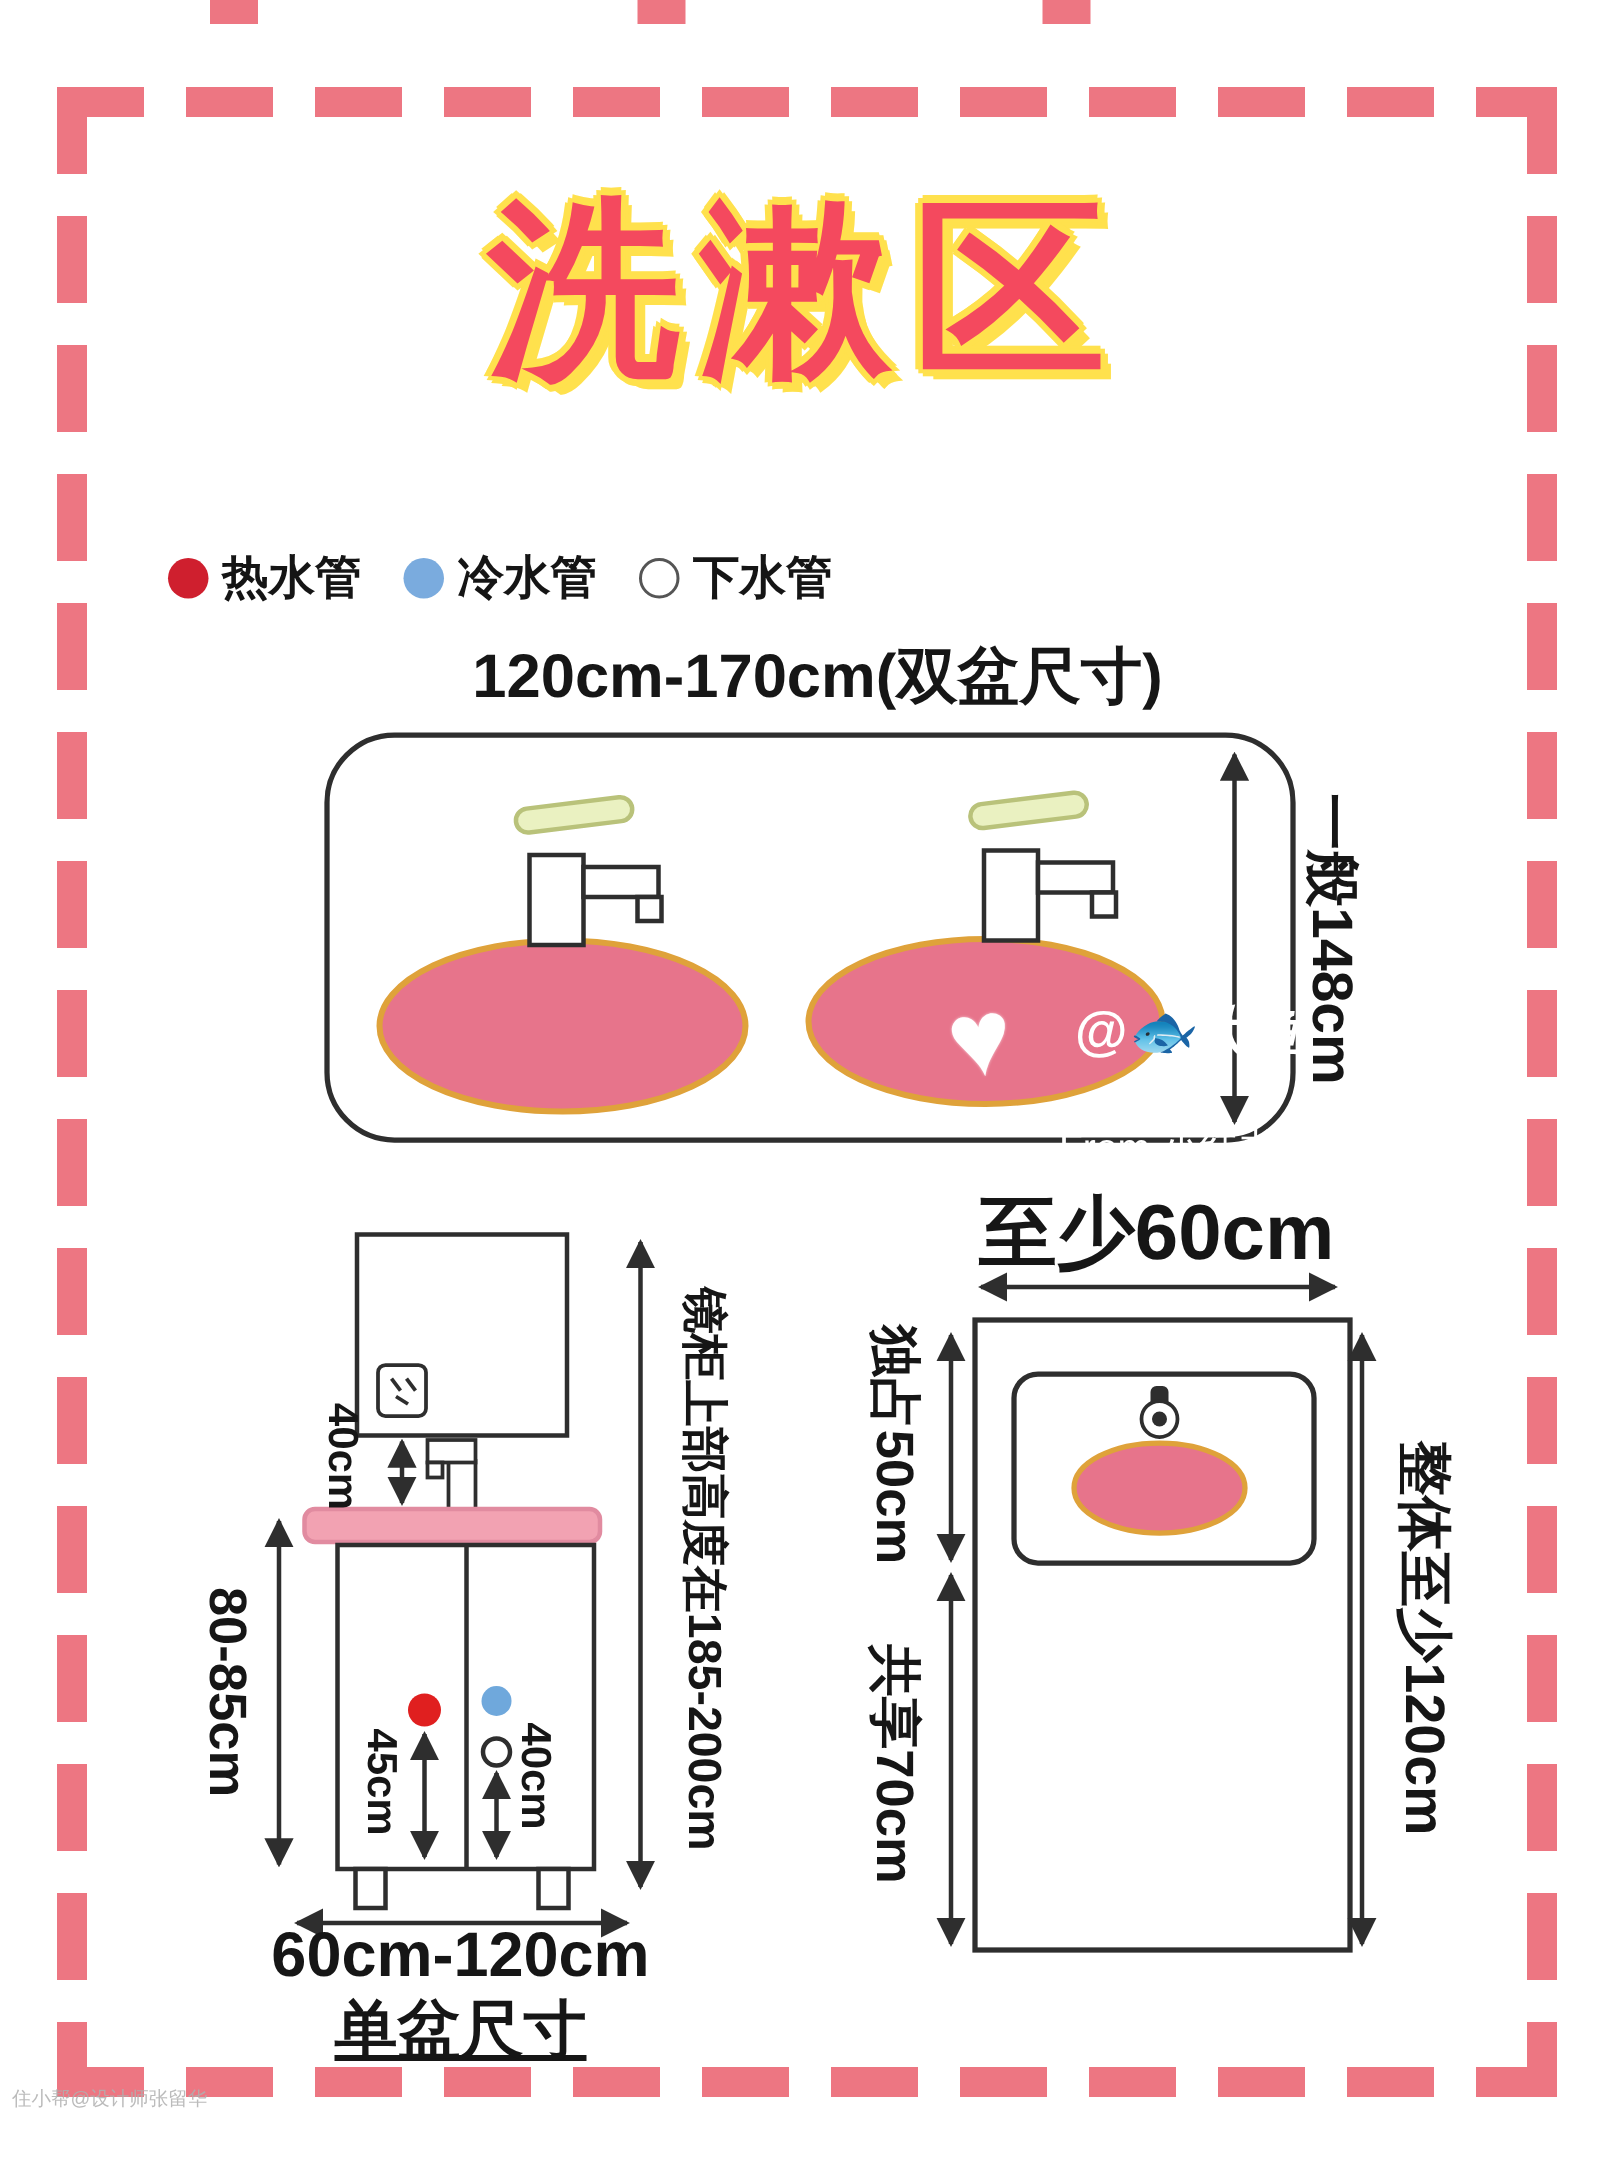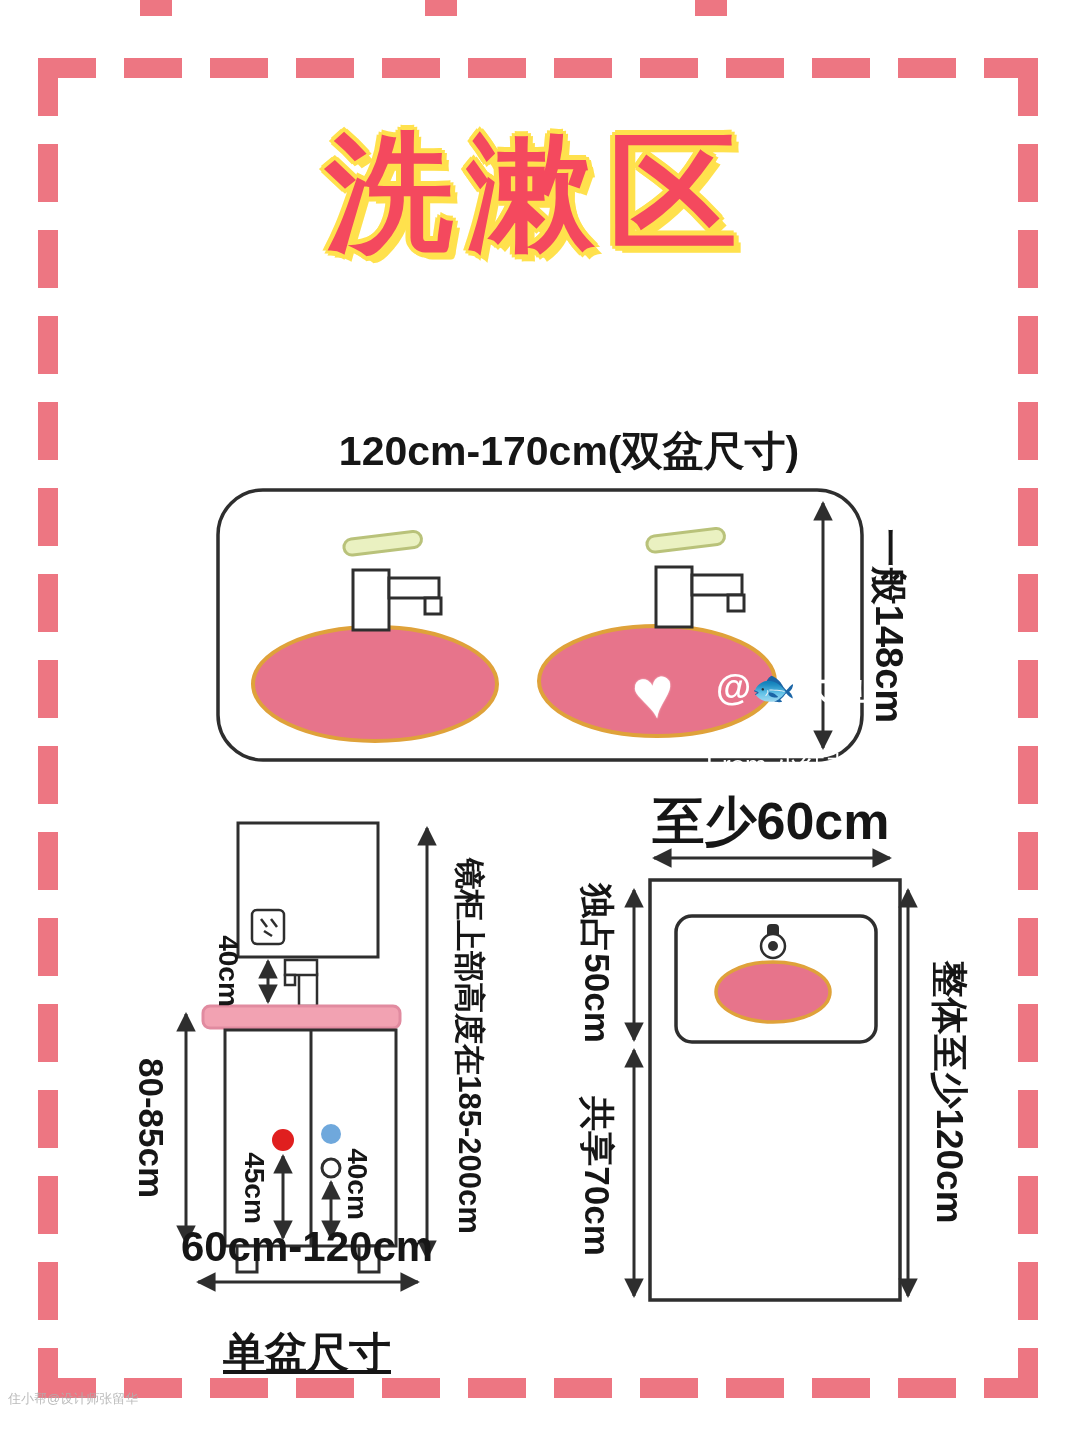--- a/index.html
+++ b/index.html
@@ -38,38 +38,38 @@
   .dot.hot{background:var(--hot,#cf1f2e);}
   .dot.cold{background:var(--cold,#7aabde);}
   .dot.drain{background:#fff;border:2.5px solid #555;}
   .legend-label{font-size:31px;font-weight:600;color:#151515;}
 
   
   .hlabel,.vlabel{position:absolute;white-space:nowrap;font-weight:bold;color:#161616;}
   .hlabel{transform:translate(-50%,-50%);}
   .vlabel{transform:translate(-50%,-50%) rotate(90deg);}
 
-  .lbl-double-width{left:545px;top:451px;font-size:41px;margin-left:24px;}
+  .lbl-double-width{left:545px;top:451px;font-size:41px;}
   .lbl-148{left:888px;top:626px;font-size:38px;}
   .lbl-40-left{left:228px;top:971px;font-size:28px;}
   .lbl-8085{left:151px;top:1128px;font-size:35px;}
   .lbl-45{left:254px;top:1188px;font-size:28px;}
   .lbl-40-right{left:357px;top:1184px;font-size:28px;}
   .lbl-mirror-note{left:469px;top:1046px;font-size:31px;}
-  .lbl-60120{left:307px;top:1247px;font-size:42px;}
+  .lbl-60120{left:307px;top:1303px;font-size:42px;}
   .lbl-danpen{left:307px;top:1353px;font-size:42px;text-decoration:underline;}
   .lbl-zhishao60{left:771px;top:822px;font-size:52px;}
   .lbl-duzhan{left:596px;top:963px;font-size:35px;}
   .lbl-gongxiang{left:596px;top:1176px;font-size:35px;}
   .lbl-zhengti{left:949px;top:1092px;font-size:37px;}
 
   
   .wm{position:absolute;color:#ffffff;font-weight:bold;}
   .wm-heart{left:632px;top:652px;font-size:72px;transform:rotate(-8deg);text-shadow:0 0 2px rgba(255,255,255,.7);}
-  .wm-handle{left:716px;top:664px;font-size:36px;}
+  .wm-handle{left:716px;top:664px;font-size:36px;font-style:italic;}
   .wm-source{left:706px;top:712px;font-size:26px;font-weight:normal;margin-top:36px;}
   .footer-wm{position:absolute;left:8px;top:1390px;font-size:13px;color:rgba(175,175,175,.85);font-weight:normal;}
 
   svg.overlay{position:absolute;left:0;top:0;}
 </style>
 </head>
 <body>
 
 <div class="page">
 
@@ -77,20 +77,34 @@
   <div class="outer-dash od2"></div>
   <div class="outer-dash od3"></div>
 
   <div class="frame top"></div>
   <div class="frame bottom"></div>
   <div class="frame left"></div>
   <div class="frame right"></div>
 
   <h1 class="title">洗漱区</h1>
 
+  <div class="legend">
+    <div class="legend-item">
+      <span class="dot hot"></span>
+      <span class="legend-label">热水管</span>
+    </div>
+    <div class="legend-item">
+      <span class="dot cold"></span>
+      <span class="legend-label">冷水管</span>
+    </div>
+    <div class="legend-item">
+      <span class="dot drain"></span>
+      <span class="legend-label">下水管</span>
+    </div>
+  </div>
 
   <svg class="overlay" width="1080" height="1440" viewBox="0 0 1080 1440">
     <defs>
       <marker id="ah" viewBox="0 0 10 10" refX="9" refY="5" markerWidth="6.5" markerHeight="6.5" orient="auto-start-reverse">
         <path d="M0,0 L10,5 L0,10 z" fill="#2e2e2e"></path>
       </marker>
     </defs>
 
     <g stroke="#2e2e2e" fill="none" stroke-width="3.5">
       <rect x="218" y="490" width="644" height="270" rx="45" fill="#ffffff"></rect>

